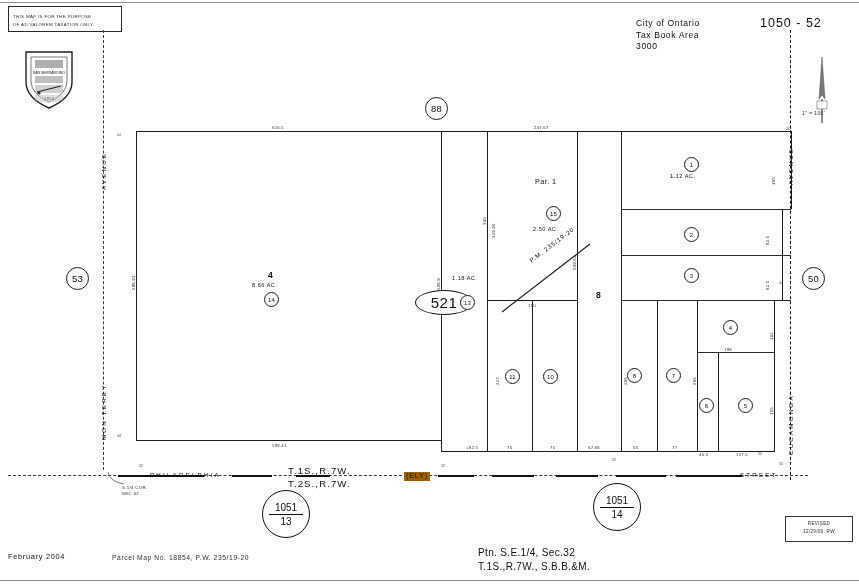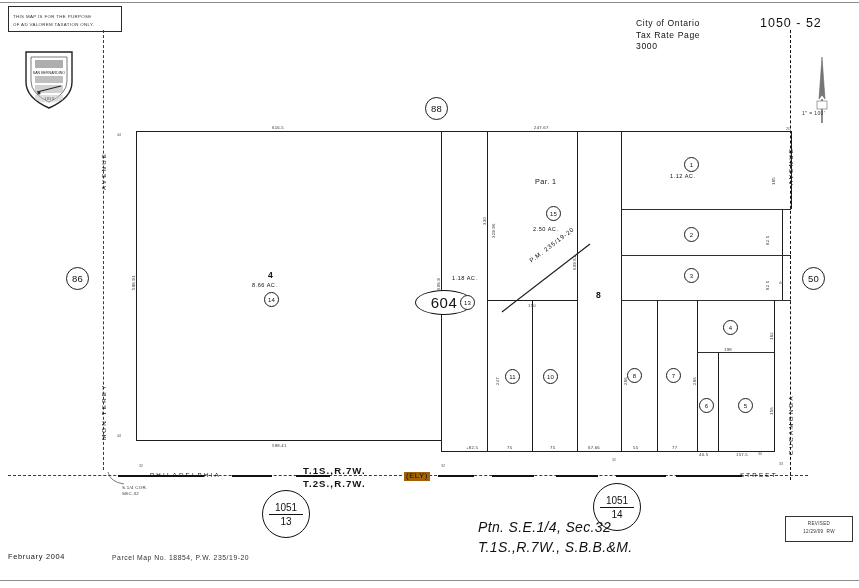--- a/index.html
+++ b/index.html
@@ -71,26 +71,26 @@
   .pac{position:absolute;font-size:5.6px;letter-spacing:.5px;color:#111;}
   .dim{position:absolute;font-size:4.3px;letter-spacing:.25px;color:#333;white-space:pre;}
   .dim-v{transform-origin:left top;transform:rotate(-90deg);}
   .tick{position:absolute;font-size:3.6px;color:#555;}
 
   
   .road-name{position:absolute;font-size:6.2px;letter-spacing:2.2px;color:#111;white-space:pre;}
   .road-name-v{transform-origin:left top;transform:rotate(-90deg);}
 
   
-  #twp{left:303px;top:465px;font-size:9.6px;letter-spacing:1.1px;line-height:1.35;color:#111;text-align:right;font-weight:bold;}
+  #twp{left:288px;top:465px;font-size:9.6px;letter-spacing:1.1px;line-height:1.35;color:#111;text-align:right;}
   #ely{left:404px;top:472px;font-size:7.6px;letter-spacing:.6px;color:#111;background:#a16207;padding:0 2px;}
   #quarter-cor{left:122px;top:485px;font-size:4.4px;letter-spacing:.3px;line-height:1.3;color:#333;}
   #foot-date{left:8px;top:553px;font-size:7.4px;letter-spacing:.7px;color:#111;}
   #foot-pm{left:112px;top:554px;font-size:6.8px;letter-spacing:.55px;color:#333;}
-  #foot-ptn{left:478px;top:518px;font-size:14px;letter-spacing:.35px;line-height:1.4;color:#111;font-style:italic;}
+  #foot-ptn{left:478px;top:546px;font-size:10px;letter-spacing:.35px;line-height:1.4;color:#111;}
   #foot-assr{left:640px;top:538px;font-size:8.6px;letter-spacing:.45px;line-height:1.42;color:#111;}
   #revised-box{left:785px;top:516px;width:68px;height:26px;border:1px solid #333;box-sizing:border-box;}
   #revised-box .t{font-size:4.6px;letter-spacing:.3px;color:#333;text-align:center;width:100%;}
 </style>
 </head>
 <body>
 
 <div id="sheet">
 
   <div class="sheet-rule" style="top:2px;"></div>
@@ -112,21 +112,21 @@
       <path d="M15 44 L39 38" stroke="#222" stroke-width="1.1"></path>
       <circle cx="17" cy="45" r="1.6" fill="#333"></circle>
       <path d="M13 47 H41 V52 Q27 57 13 52 Z" fill="#bdbdbd" opacity="0.5"></path>
       <text x="27" y="52" font-family="Liberation Sans, sans-serif" font-size="3" text-anchor="middle" fill="#333">1 8 5 3</text>
     </svg>
   </div>
 
 
   <div id="city-block" class="abs">
     <div>City of Ontario</div>
-    <div>Tax Rate Page</div>
+    <div>Tax Book Area</div>
     <div>3000</div>
   </div>
 
   <div id="book-page" class="t">1050 - 52</div>
 
   <div id="north" class="abs">
     <svg width="44" height="70" viewBox="0 0 44 70">
       <path d="M22 2 L25 44 L22 40 L19 44 Z" fill="#777" stroke="#555" stroke-width="0.5"></path>
       <line x1="22" y1="44" x2="22" y2="68" stroke="#333" stroke-width="1.1"></line>
       <rect x="17" y="46" width="10" height="8" fill="#fff" stroke="#666" stroke-width="0.6"></rect>
@@ -189,23 +189,23 @@
   <div class="ln lnv" style="left:774px;top:300px;height:152px;"></div>
   <div class="ln lnv" style="left:718px;top:352px;height:99px;"></div>
   <div class="ln lnh" style="left:621px;top:451px;width:153px;"></div>
 
   <svg class="abs" style="left:500px;top:240px;width:110px;height:75px;">
     <line x1="2" y1="72" x2="90" y2="4" stroke="#1d1d1d" stroke-width="1.2"></line>
   </svg>
   <div class="t" style="left:528px;top:258px;font-size:6.2px;letter-spacing:.9px;color:#111;transform-origin:left top;transform:rotate(-37deg);">P.M. 235/19-20</div>
 
   <div class="circ circ-lg" style="left:425px;top:97px;width:21px;height:21px;">88</div>
-  <div class="circ circ-lg" style="left:66px;top:267px;width:21px;height:21px;">86</div>
+  <div class="circ circ-lg" style="left:66px;top:267px;width:21px;height:21px;">53</div>
   <div class="circ circ-lg" style="left:802px;top:267px;width:21px;height:21px;">50</div>
-  <div class="oval" style="left:415px;top:290px;width:56px;height:23px;">604</div>
+  <div class="oval" style="left:415px;top:290px;width:56px;height:23px;">521</div>
 
   <div class="pnum" style="left:268px;top:270px;">4</div>
   <div class="pac" style="left:252px;top:282px;">8.66 AC.</div>
   <div class="circ" style="left:264px;top:292px;width:13px;height:13px;">14</div>
 
   <div class="pac" style="left:452px;top:275px;">1.18 AC.</div>
   <div class="circ" style="left:460px;top:295px;width:13px;height:13px;">13</div>
 
   <div class="plabel" style="left:535px;top:177px;">Par. 1</div>
   <div class="circ" style="left:546px;top:206px;width:13px;height:13px;">15</div>

